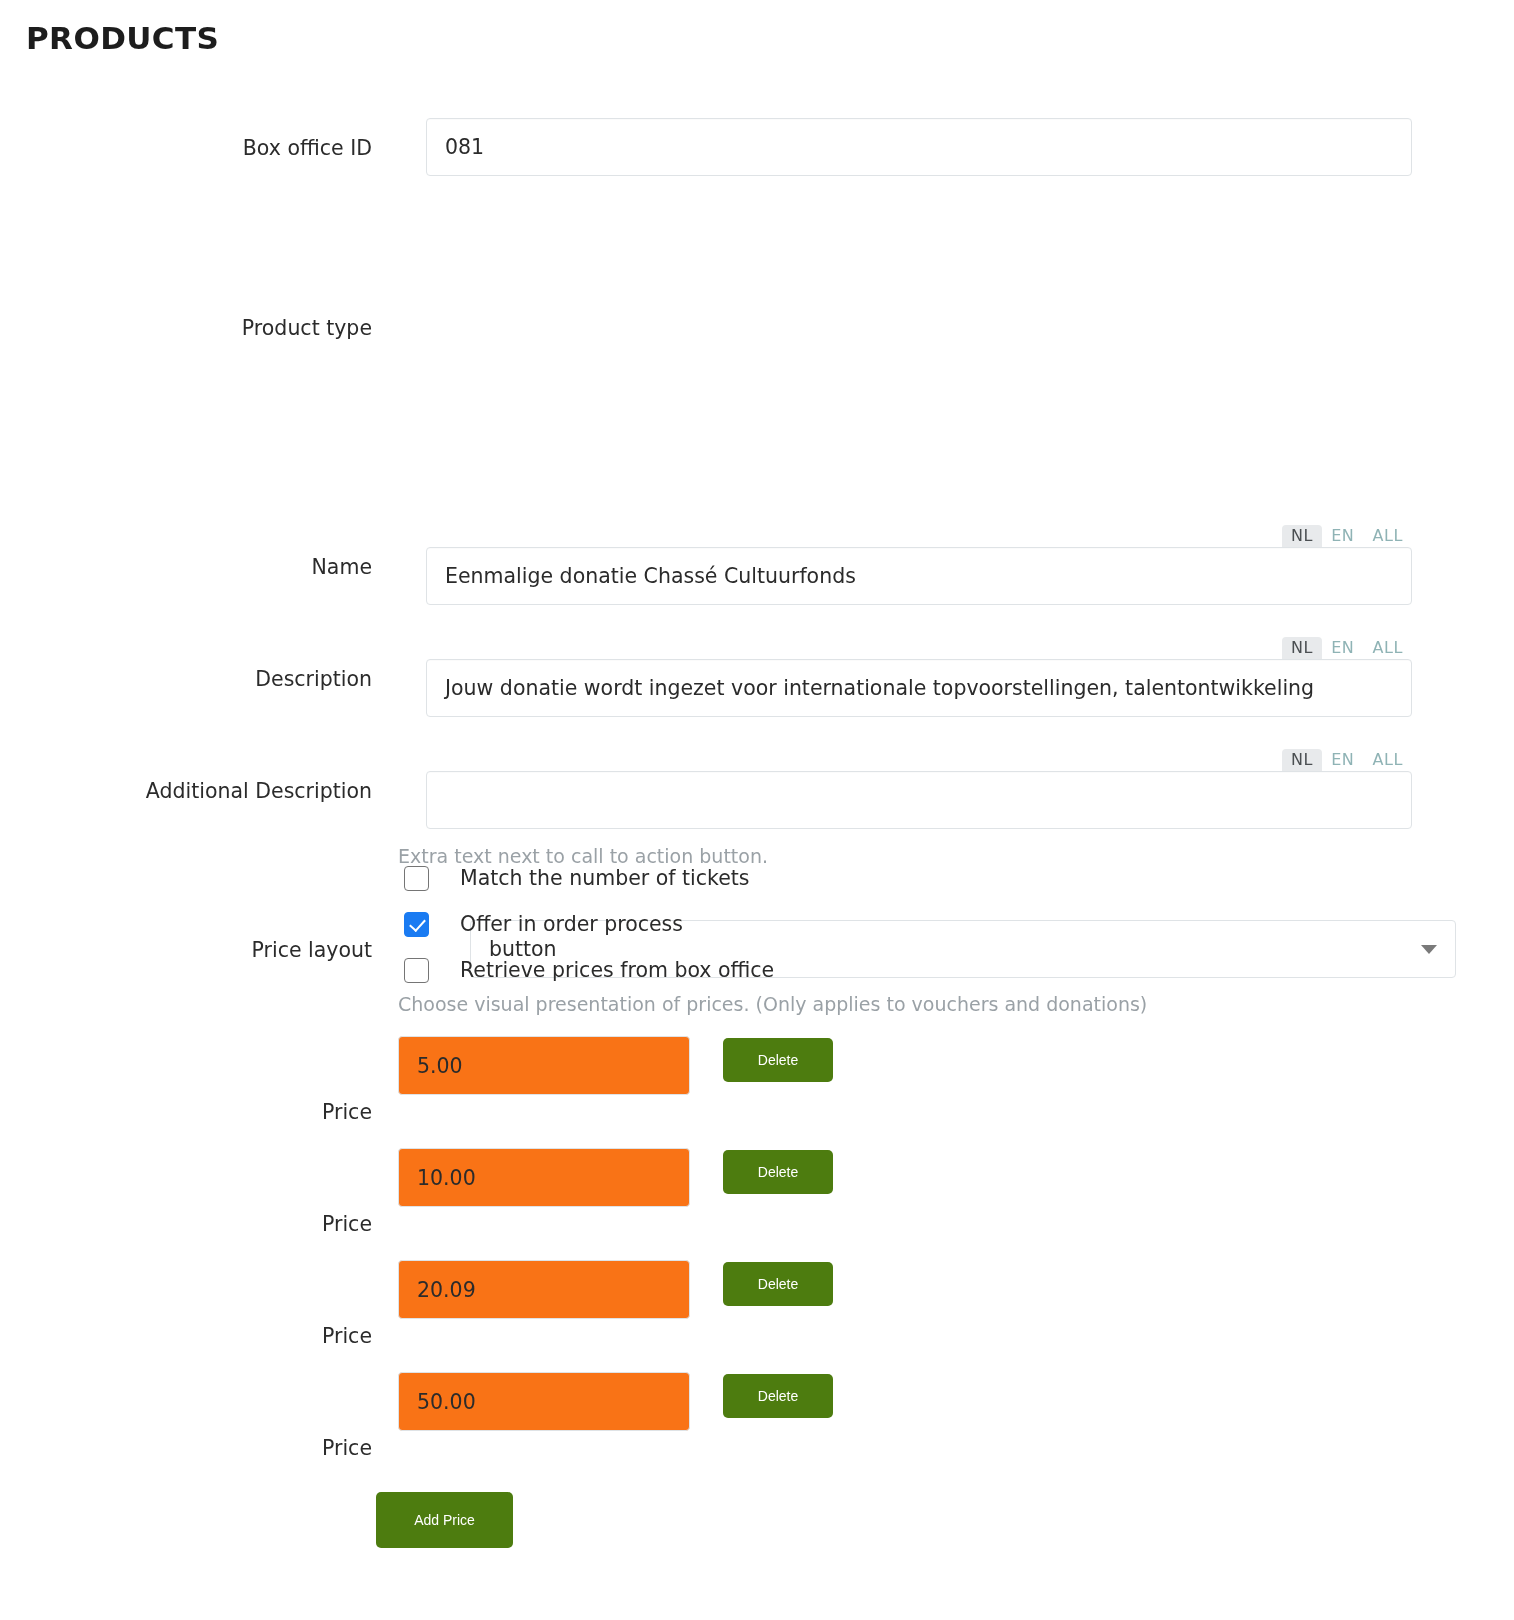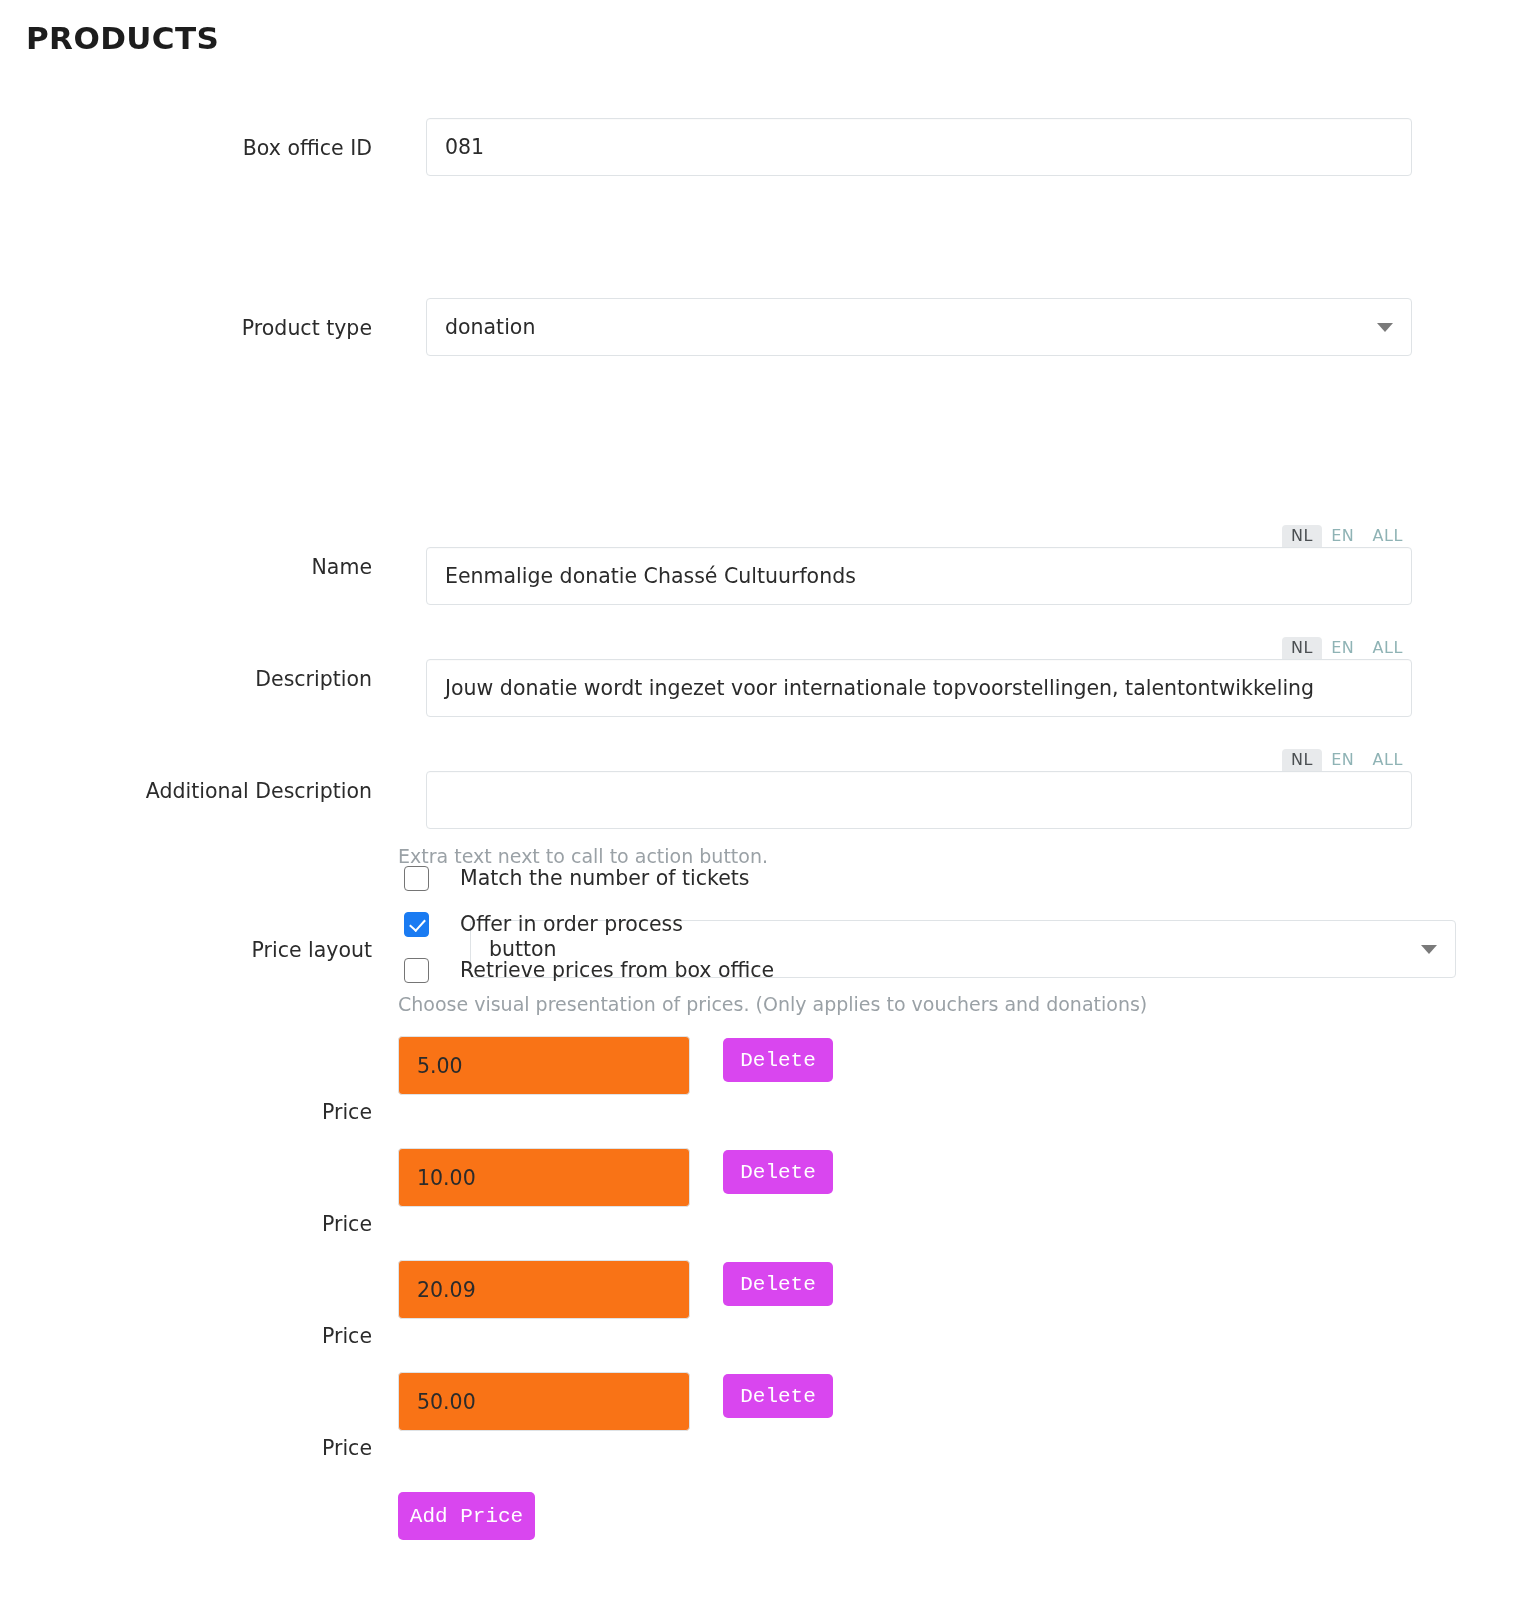--- a/index.html
+++ b/index.html
@@ -202,69 +202,63 @@
     background: #f97316;
     font-size: 20.5px;
     color: #2b2b2b;
     padding: 0 18px;
     display: flex;
     align-items: center;
   }
   .btn {
     border: none;
     border-radius: 5px;
-    background: #d946ef;
+    background: #4d7c0f;
     color: #ffffff;
-    font-family: Liberation Mono, monospace;
-    font-size: 21px;
+    font-family: Liberation Sans, sans-serif;
+    font-size: 14px;
     cursor: pointer;
     display: inline-flex;
     align-items: center;
     justify-content: center;
     line-height: 1;
   }
   .btn-delete {
     position: absolute;
     left: 723px;
     top: 2px;
     width: 110px;
     height: 44px;
   }
   .btn-add {
     position: absolute;
-    left: 398px;
+    left: 376px;
     top: 1492px;
     width: 137px;
-    height: 48px;
+    height: 56px;
   }
 </style>
 </head>
 <body>
 
 <div class="page">
 
   <h1 class="page-title">PRODUCTS</h1>
 
   <div class="form">
 
     <div class="row" style="height:90px;">
       <div class="label" style="top:20px;">Box office ID</div>
       <div class="control" style="top:0;">
         <div class="input">081</div>
       </div>
     </div>
 
     <div class="row" style="height:112px;">
       <div class="label" style="top:110px;">Product type</div>
-      <div class="control" style="top:90px;">
-        <div class="select">
-          <span>donation</span>
-          <span class="caret"></span>
-        </div>
-      </div>
     </div>
 
     <div class="row">
       <div class="langtabs" style="top:205px; right:102px;">
         <span class="langtab active">NL</span>
         <span class="langtab">EN</span>
         <span class="langtab">ALL</span>
       </div>
       <div class="label" style="top:237px;">Name</div>
       <div class="control" style="top:227px;">

